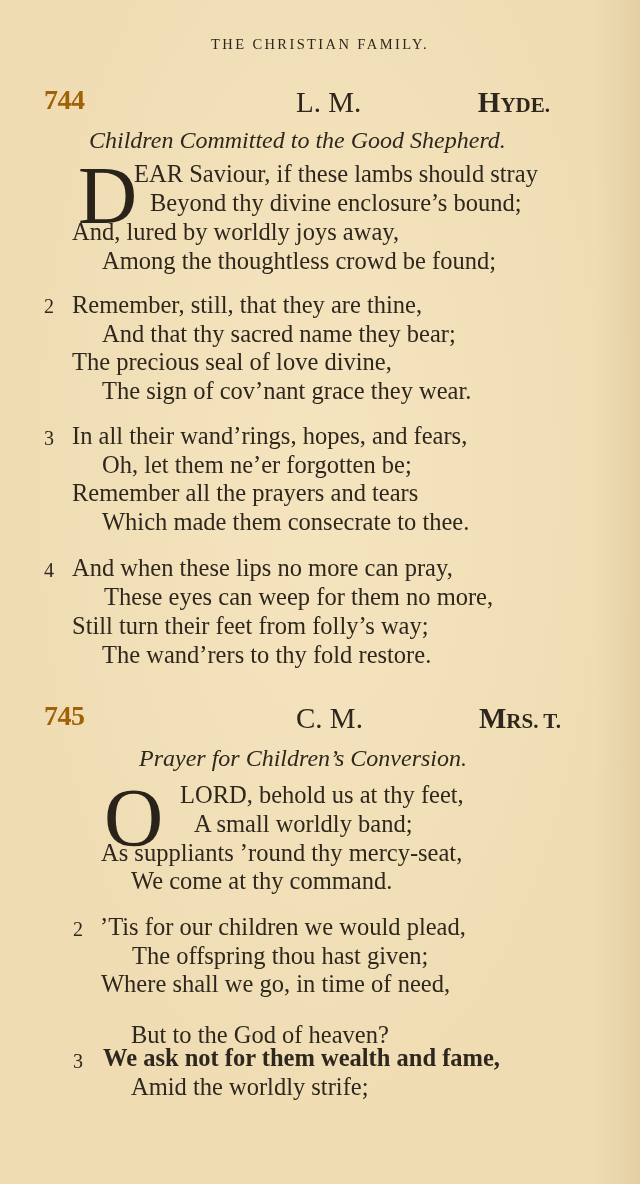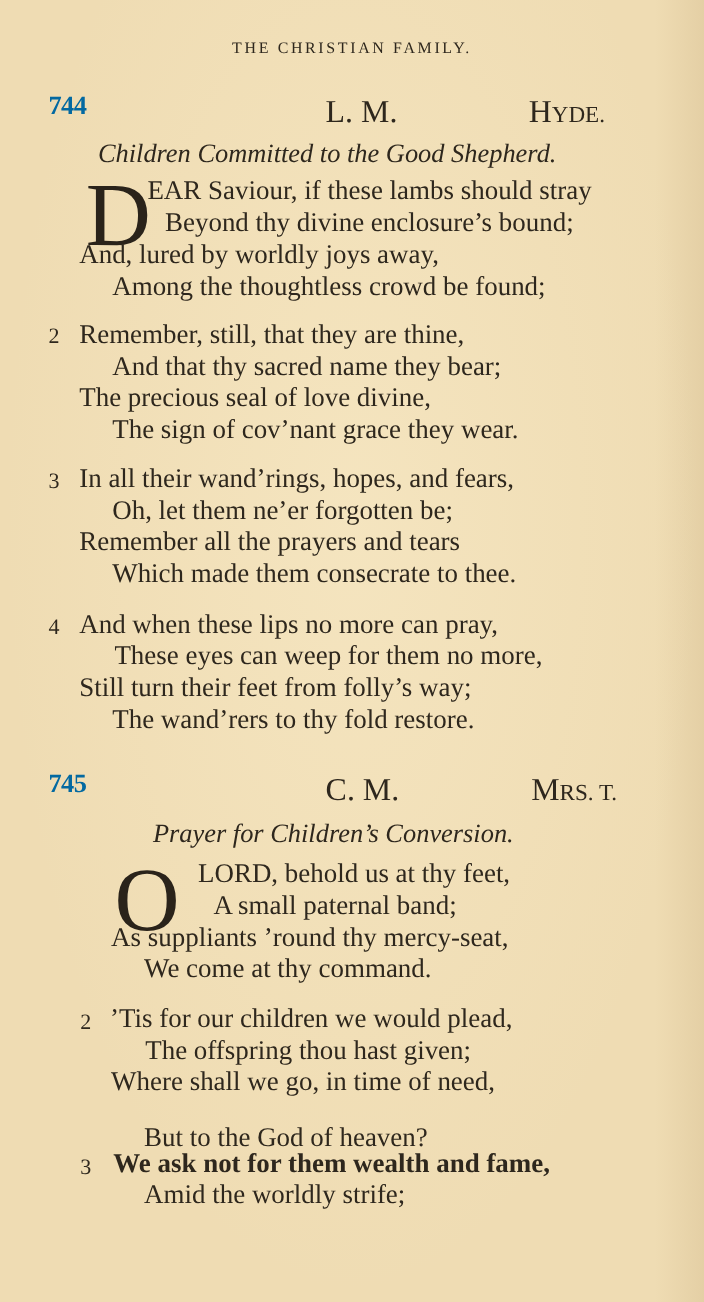--- a/index.html
+++ b/index.html
@@ -14,23 +14,23 @@
     position: relative;
   }
   .page { position: absolute; left: 0; top: 0; width: 564px; height: 1184px; }
   .abs { position: absolute; white-space: nowrap; }
 
   .running-head {
     top: 36px; left: 0; width: 640px; text-align: center;
     font-size: 14.5px; letter-spacing: 2.4px; font-variant: normal;
   }
 
-  .hymn-number { font-size: 24px; font-weight: bold; color: #0369a1; letter-spacing: -0.5px; }
+  .hymn-number { font-size: 28px; font-weight: bold; color: #a16207; letter-spacing: -0.5px; }
   .meter { font-size: 29px; }
-  .tune { font-size: 29px; }
+  .tune { font-size: 29px; font-weight: bold; }
   .tune .sc { font-size: 21px; }
   .subtitle { font-style: italic; font-size: 24px; }
 
   .line { font-size: 24.5px; line-height: 29px; }
   .verse-num { font-size: 20px; }
 
   .dropcap {
     font-size: 82px; line-height: 1; font-weight: normal;
     color: #2a231a;
   }
@@ -86,21 +86,21 @@
   <div>
     <div class="abs hymn-number" style="left:44px; top:700px;">745</div>
     <div class="abs meter" style="left:296px; top:702px;">C. M.</div>
     <div class="abs tune" style="right:3px; top:702px;"><span>M</span><span class="sc">RS. T.</span></div>
     <div class="abs subtitle" style="left:139px; top:745px;">Prayer for Children’s Conversion.</div>
 
     <div class="abs dropcap" style="left:104px; top:777px;">O</div>
 
     <div>
       <div class="abs line" style="left:180px; top:780px;">LORD, behold us at thy feet,</div>
-      <div class="abs line" style="left:194px; top:809px;">A small paternal band;</div>
+      <div class="abs line" style="left:194px; top:809px;">A small worldly band;</div>
       <div class="abs line" style="left:101px; top:838px;">As suppliants ’round thy mercy-seat,</div>
       <div class="abs line" style="left:131px; top:866px;">We come at thy command.</div>
     </div>
 
     <div>
       <div class="abs verse-num" style="left:73px; top:918px;">2</div>
       <div class="abs line" style="left:100px; top:912px;">’Tis for our children we would plead,</div>
       <div class="abs line" style="left:132px; top:941px;">The offspring thou hast given;</div>
       <div class="abs line" style="left:101px; top:969px;">Where shall we go, in time of need,</div>
       <div class="abs line" style="left:131px; top:1020px;">But to the God of heaven?</div>

